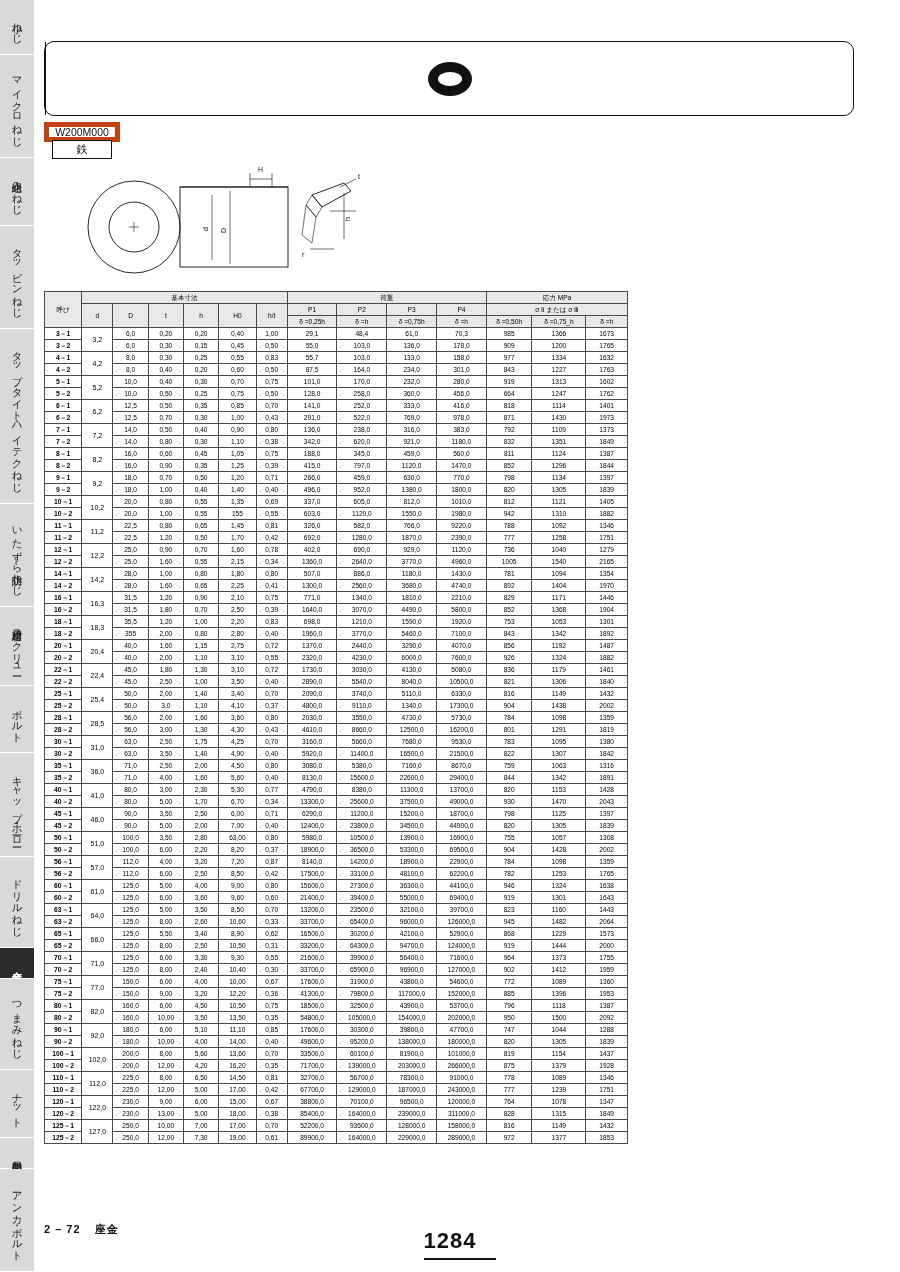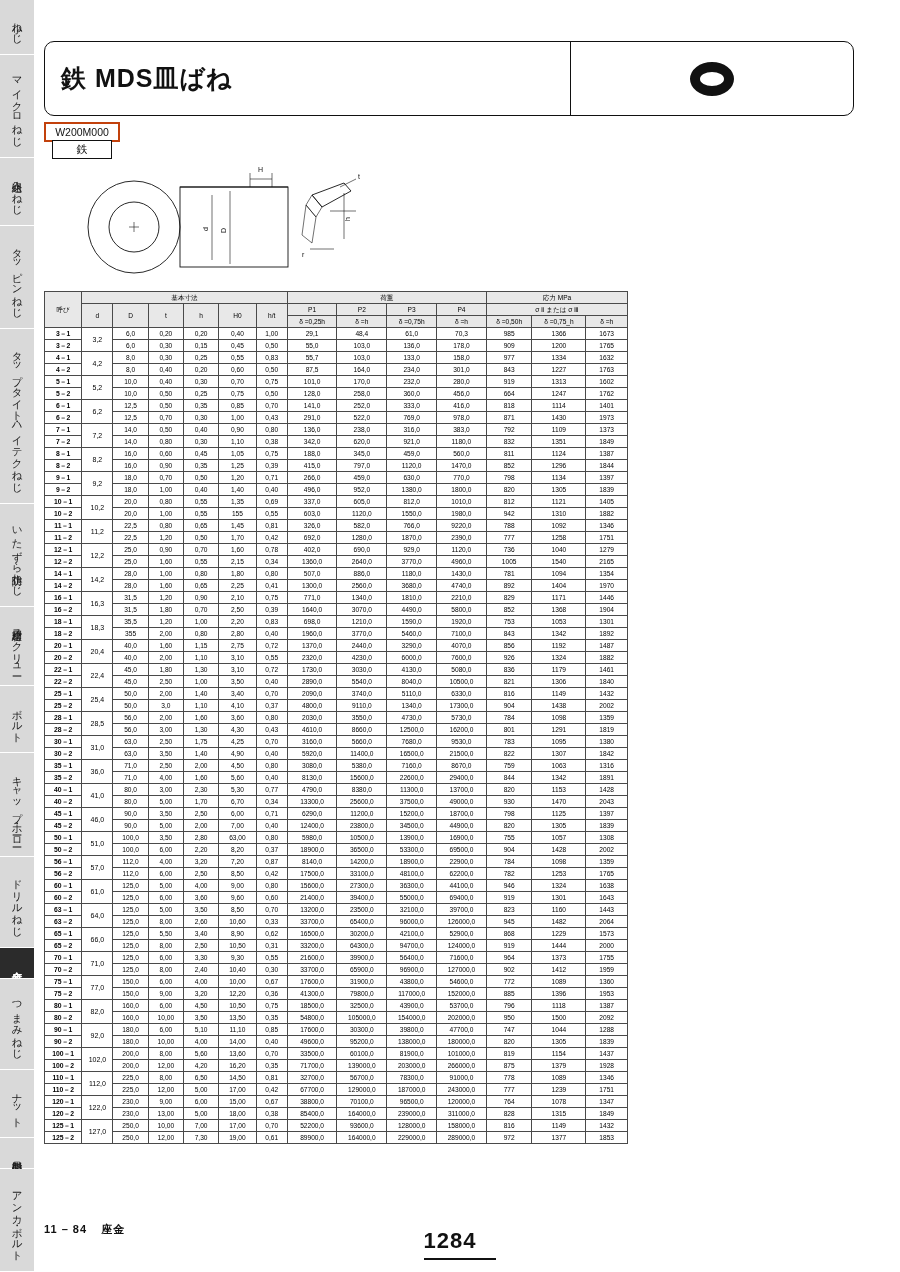--- a/index.html
+++ b/index.html
@@ -47,21 +47,21 @@
     flex:1 1 auto; display:flex; align-items:center; justify-content:center;
   }
   .ring {
     width:44px; height:34px; border-radius:50%;
     border:10px solid #111; background:#fff;
   }
 
   
   #code-box {
     position:absolute; left:44px; top:122px; width:76px; height:20px;
-    border:2px solid #c2410c; background:#fff;
+    border:5px solid #c2410c; background:#fff;
     display:flex; align-items:center; justify-content:center;
     font-size:10.5px;
   }
   #mat-box {
     position:absolute; left:52px; top:140px; width:60px; height:19px;
     border:1px solid #111; background:#fff;
     display:flex; align-items:center; justify-content:center;
     font-size:11px;
   }
 
@@ -121,21 +121,20 @@
     <div class="tab">キャップ・ホーロー</div>
     <div class="tab">ドリルねじ</div>
     <div class="tab active">座金</div>
     <div class="tab">つまみねじ</div>
     <div class="tab">ナット</div>
     <div class="tab">樹脂製品</div>
     <div class="tab">アンカ・ボルト</div>
   </div>
 
 <div id="header-box">
-  <div id="header-title">鉄 MDS皿ばね</div>
   <div id="header-div"></div>
   <div id="header-icon-cell">
     <div class="ring"></div>
   </div>
 </div>
 
 <div id="code-box">W200M000</div>
 <div id="mat-box">鉄</div>
 
 <div id="drawing">
@@ -1261,17 +1260,17 @@
           <td class="num">289000,0</td>
           <td class="num">972</td>
           <td class="num">1377</td>
           <td class="num">1853</td>
         </tr>
       </tbody>
   </table>
 </div>
 
 <div id="footer-left">
-  <span class="pg">11 – 84</span>
+  <span class="pg">2 – 72</span>
   <span>座金</span>
 </div>
 <div id="page-number">1284</div>
 <div id="page-number-underline"></div>
 
 </body></html>

